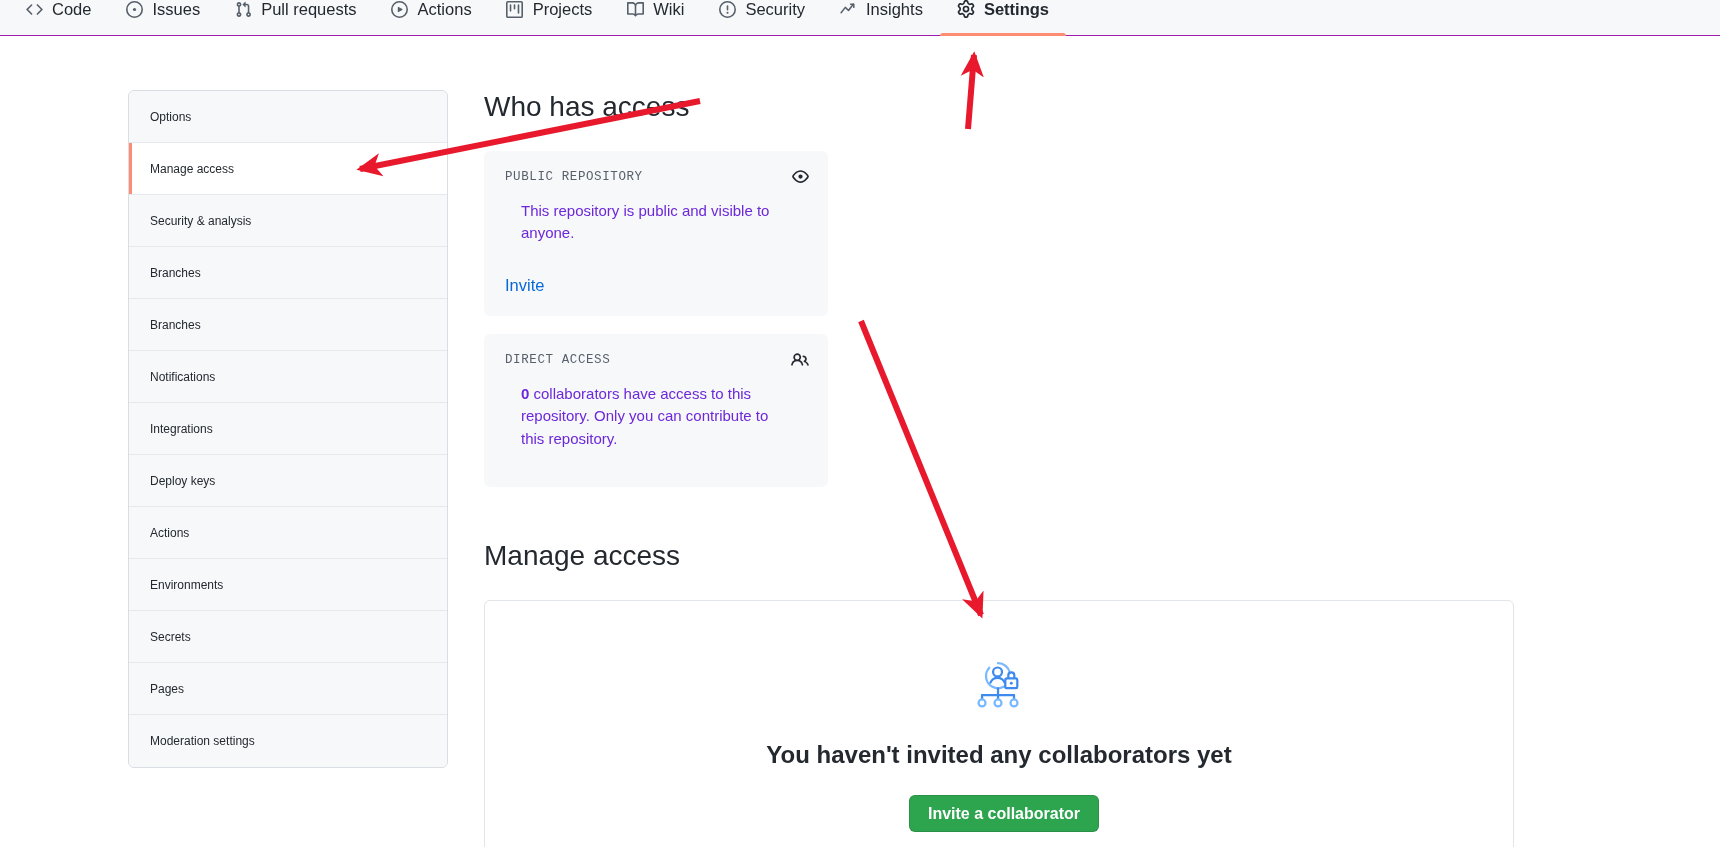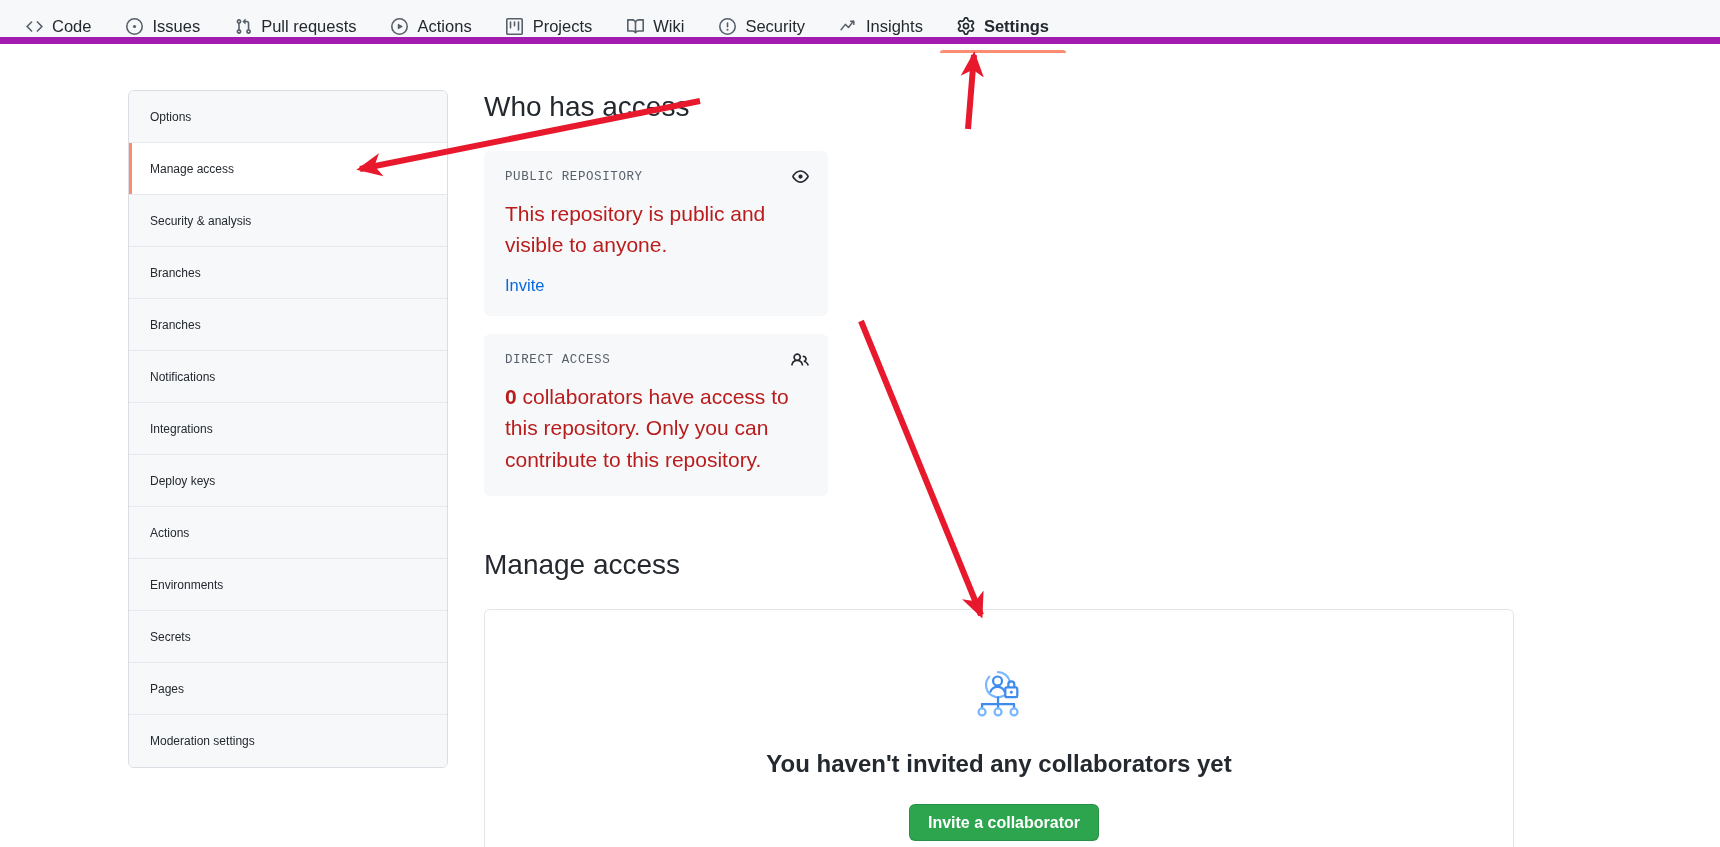--- a/index.html
+++ b/index.html
@@ -11,25 +11,25 @@
     font-family: "Liberation Sans", "DejaVu Sans", sans-serif;
     color: #24292f;
     overflow: hidden;
   }
 
   #root { position: relative; width: 1720px; height: 847px; }
 
   
   .repo-nav {
     position: absolute; top: 0; left: 0;
-    width: 1720px; height: 44px;
+    width: 1720px; height: 36px;
     background: #f6f8fa;
-    border-bottom: 7px solid #a21caf;
+    border-bottom: 1px solid #a21caf;
     display: flex;
-    align-items: flex-start;
+    align-items: flex-end;
     padding-left: 8px;
   }
   .nav-item {
     display: flex;
     align-items: center;
     gap: 9px;
     height: 52px;
     padding: 0 17px;
     font-size: 16.5px;
     color: #24292f;
@@ -124,24 +124,24 @@
     text-transform: uppercase;
   }
   .card-ico {
     position: absolute;
     top: 16px; right: 18px;
     color: #24292f;
     width: 20px; height: 20px;
     display: flex; align-items: center; justify-content: center;
   }
   .card-text {
-    font-size: 21px;
+    font-size: 15px;
     line-height: 1.5;
-    color: #b91c1c;
-    margin: 0;
+    color: #6d28d9;
+    margin: 16px;
   }
   .card-text b { font-weight: bold; }
   .card-link {
     display: inline-block;
     margin-top: 15px;
     font-size: 16.5px;
     color: #0969da;
     text-decoration: none;
     cursor: pointer;
   }

